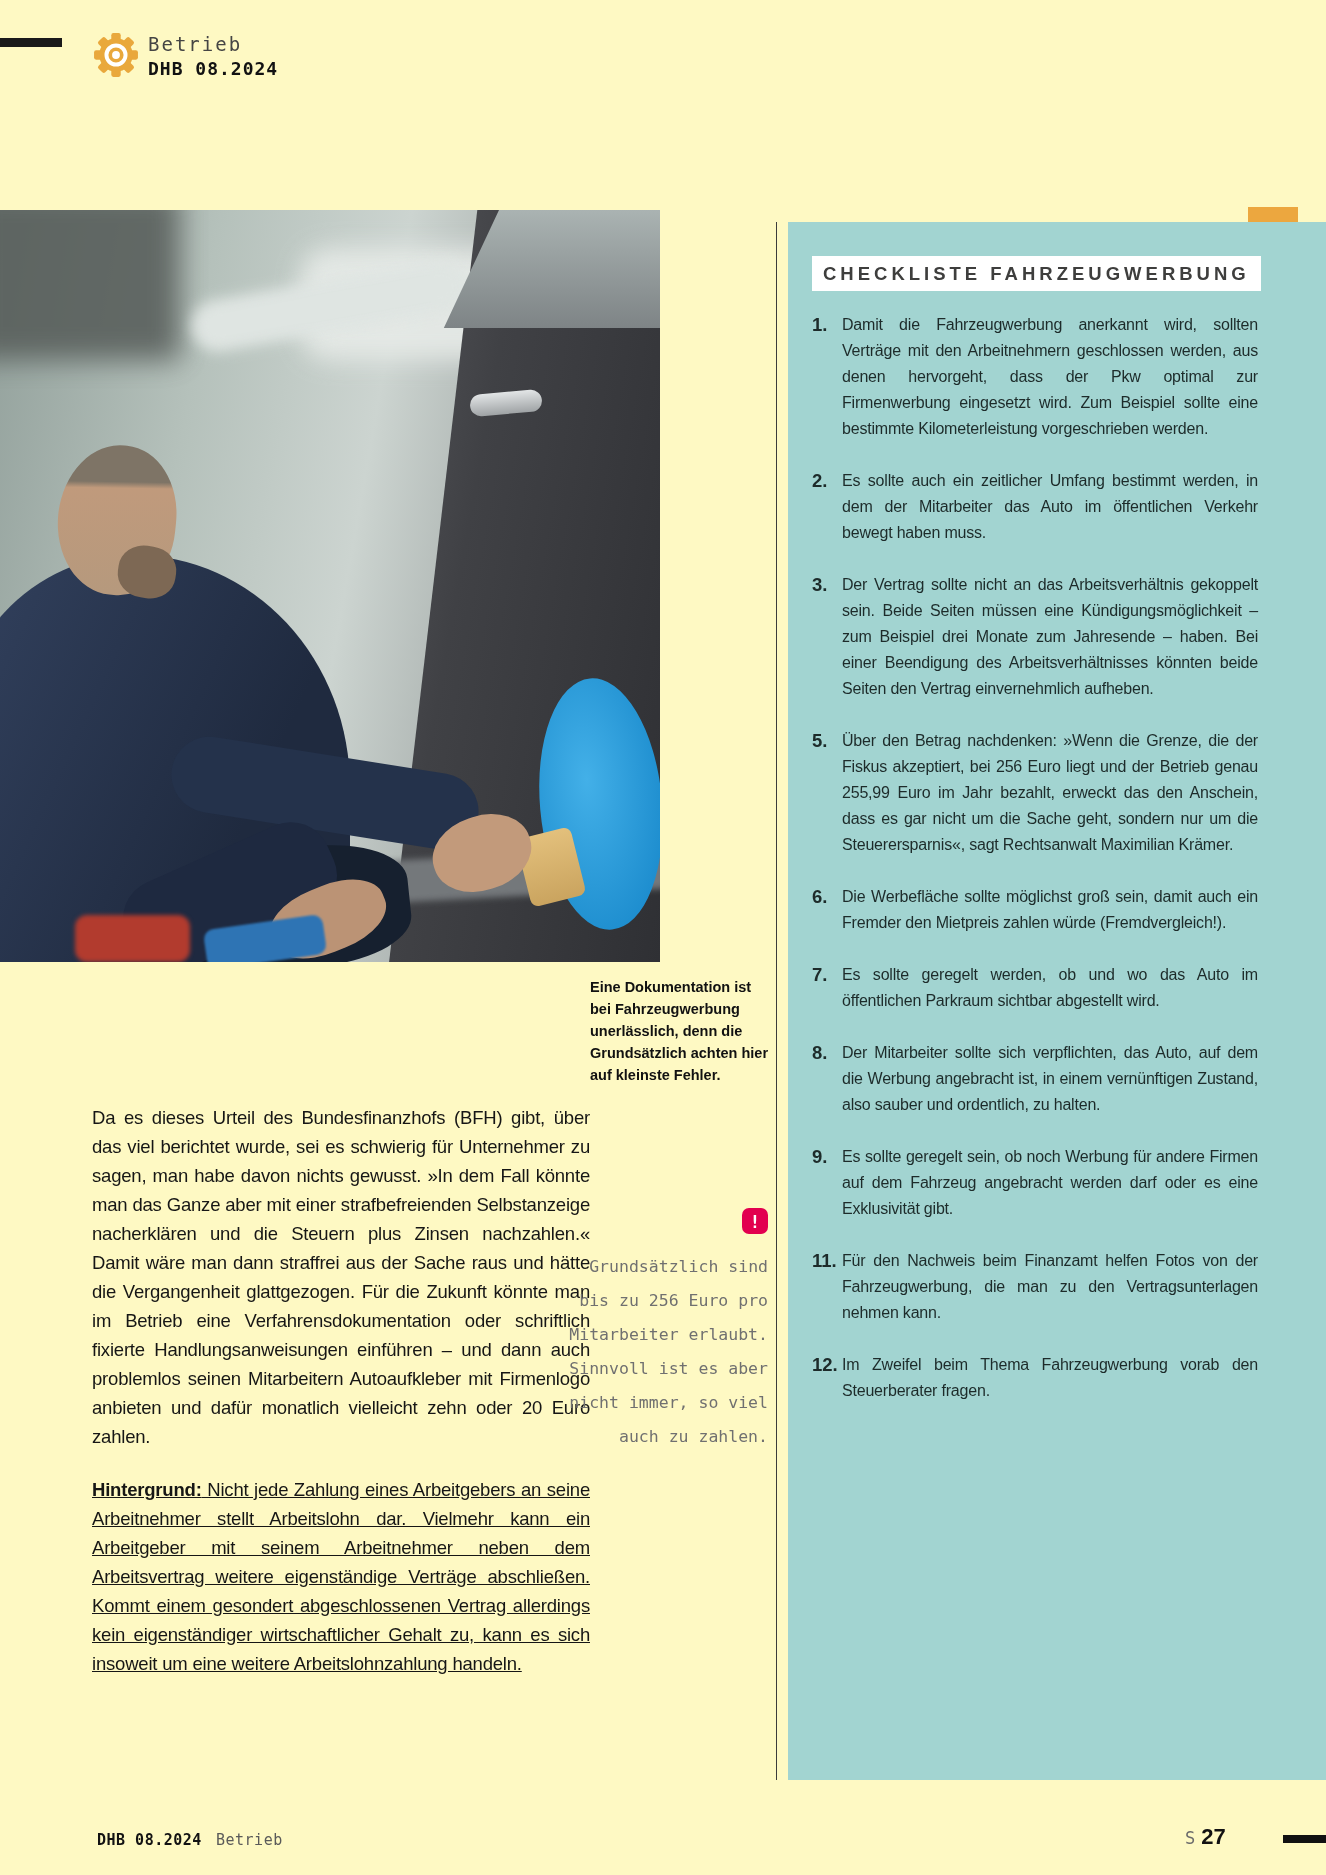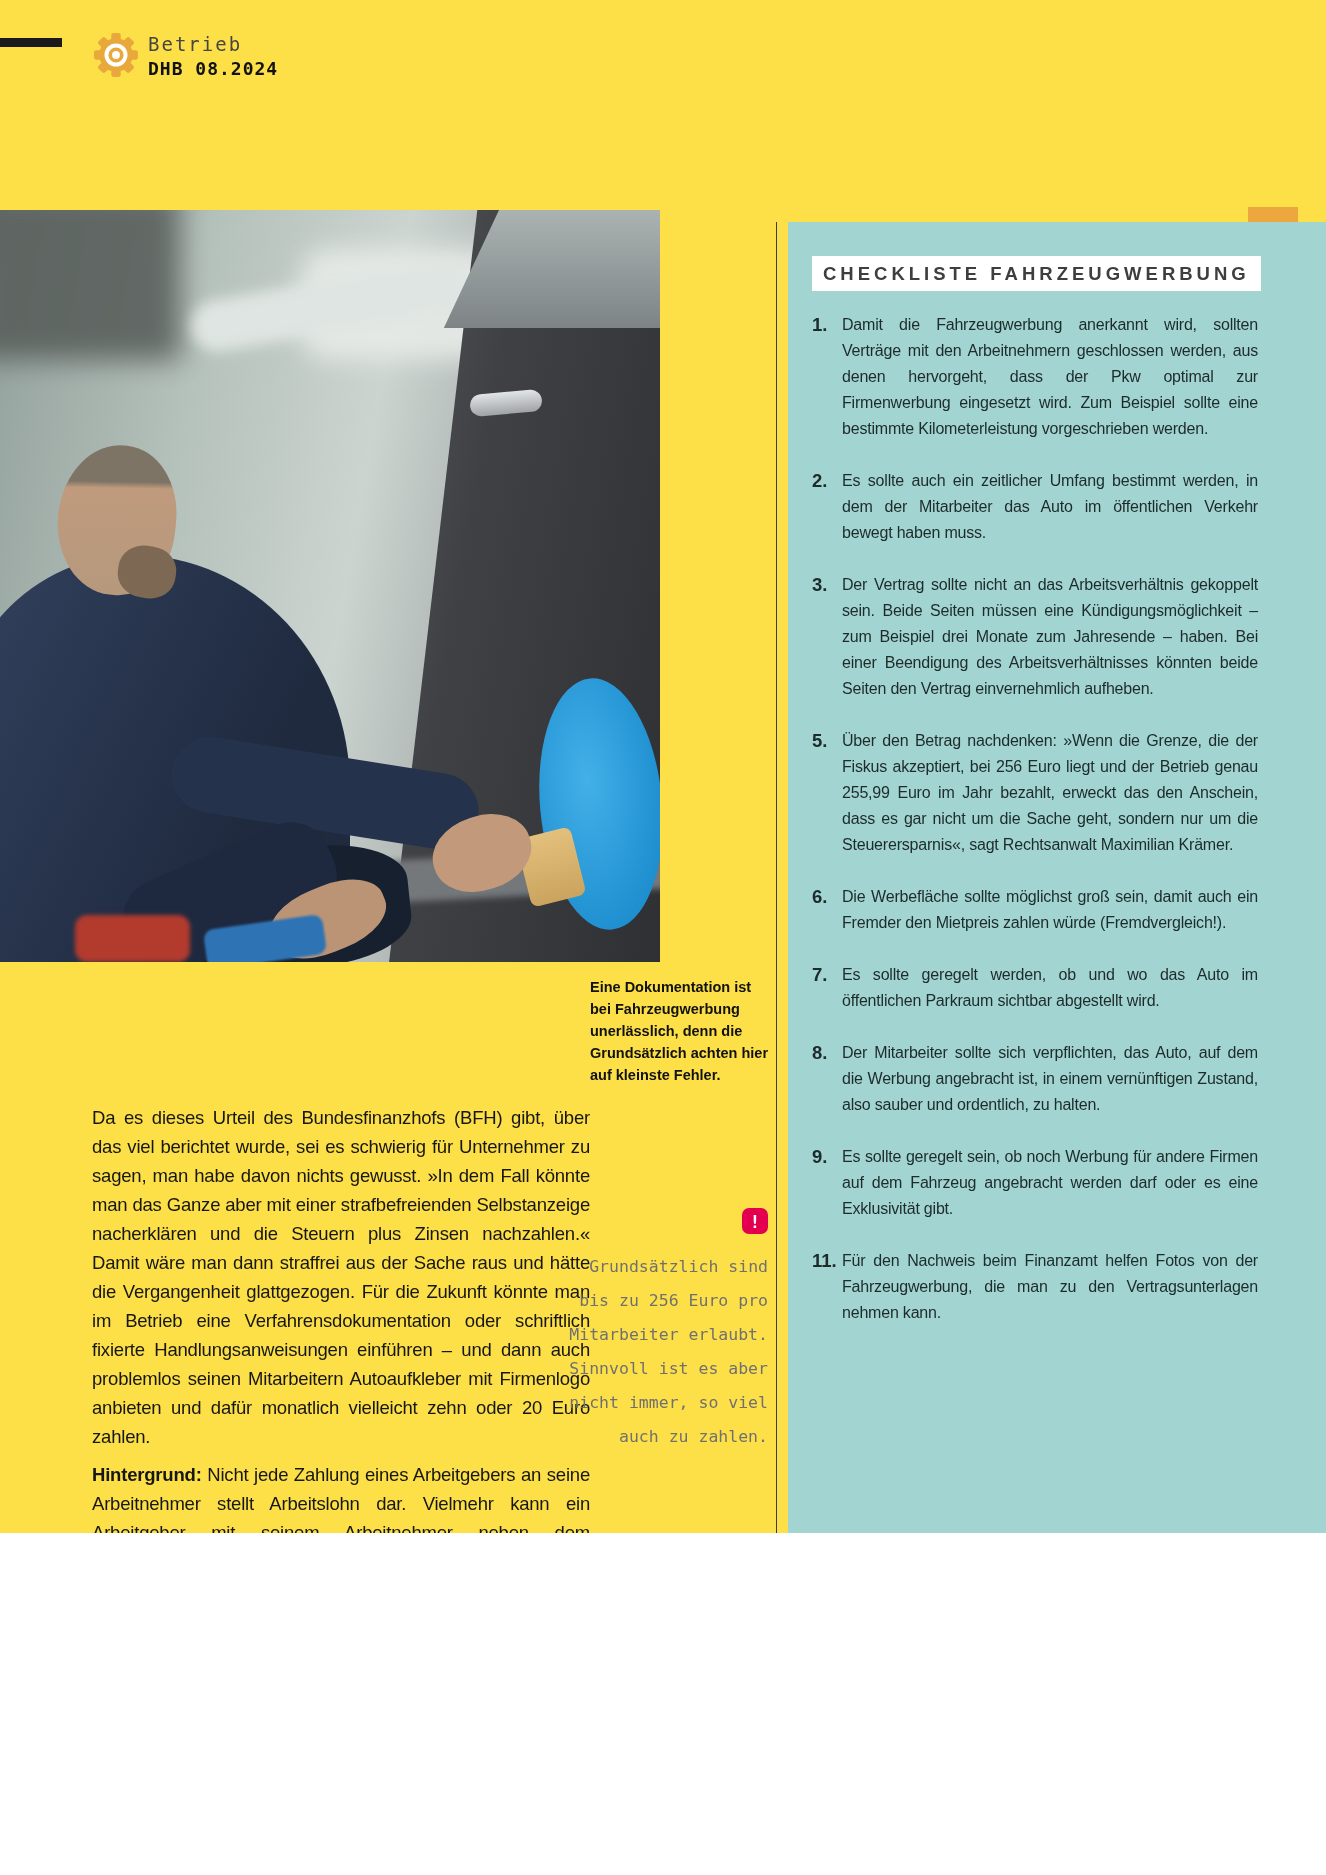--- a/index.html
+++ b/index.html
@@ -1,16 +1,16 @@
 <!DOCTYPE html>
 <html lang="de"><head>
 <meta charset="utf-8">
 <style>
   html,body{margin:0;padding:0;background:#ffffff;}
-  .page{position:relative;width:1326px;height:1533px;background:#fde047;overflow:hidden;
+  .page{position:relative;width:1326px;height:1875px;background:#fef9c3;overflow:hidden;
         font-family:"Liberation Sans",sans-serif;color:#161615;}
   .abs{position:absolute;}
 
   
   .top-bar{left:0;top:38px;width:62px;height:9px;background:#1a1a1a;}
   .hdr-gear{left:93px;top:32px;width:46px;height:46px;}
   .hdr-section{left:148px;top:33px;font-family:"DejaVu Sans Mono",monospace;
                font-size:19px;letter-spacing:2px;color:#454544;}
   .hdr-issue{left:148px;top:58px;font-family:"DejaVu Sans Mono",monospace;
              font-size:18px;font-weight:bold;letter-spacing:1px;color:#121212;}
@@ -67,21 +67,21 @@
         font-size:18.5px;font-weight:bold;letter-spacing:4px;color:#3e3e3d;white-space:nowrap;}
   .cl-items{position:absolute;left:24px;top:90px;width:446px;}
   .cl-item{display:flex;margin-bottom:26px;}
   .cl-num{flex:0 0 30px;font-weight:bold;font-size:18.5px;line-height:26px;color:#1d2b2a;}
   .cl-text{flex:1;font-size:16px;line-height:26px;letter-spacing:-0.2px;color:#1d2b2a;
         text-align:justify;}
 
   
   .body-col{left:92px;top:1103px;width:498px;font-size:18.5px;line-height:29px;
         letter-spacing:-0.2px;text-align:justify;color:#161615;}
-  .body-col .para2{margin-top:9px;}
+  .body-col .para2{margin-top:24px;text-decoration:underline;}
   .lead-in{font-weight:bold;}
 
   
   .pullquote{left:558px;top:1208px;width:210px;text-align:right;}
   .pq-badge{margin-left:auto;width:26px;height:26px;border-radius:7px;background:#e2004f;
         display:flex;align-items:center;justify-content:center;
         color:#fff;font-weight:bold;font-size:18px;font-family:"DejaVu Sans Mono",monospace;}
   .pq-text{margin-top:16px;font-family:"DejaVu Sans Mono",monospace;font-size:16.5px;
         line-height:34px;color:#707070;}
 
@@ -190,20 +190,24 @@
           <span class="cl-num">9.</span>
           <span class="cl-text">Es sollte geregelt sein, ob noch Werbung für andere Firmen auf dem Fahrzeug angebracht werden darf oder es eine Exklusivität gibt.</span>
         </div>
 
 
         <div class="cl-item">
           <span class="cl-num">11.</span>
           <span class="cl-text">Für den Nachweis beim Finanzamt helfen Fotos von der Fahrzeugwerbung, die man zu den Vertragsunterlagen nehmen kann.</span>
         </div>
 
+        <div class="cl-item">
+          <span class="cl-num">12.</span>
+          <span class="cl-text">Im Zweifel beim Thema Fahrzeugwerbung vorab den Steuerberater fragen.</span>
+        </div>
       </div>
   </aside>
 
   <main class="abs body-col">
     <p class="para1" style="margin:0;">Da es dieses Urteil des Bundesfinanzhofs (BFH) gibt, über das viel berichtet wurde, sei es schwierig für Unternehmer zu sagen, man habe davon nichts gewusst. »In dem Fall könnte man das Ganze aber mit einer strafbefreienden Selbstanzeige nacherklären und die Steuern plus Zinsen nachzahlen.« Damit wäre man dann straffrei aus der Sache raus und hätte die Vergangenheit glattgezogen. Für die Zukunft könnte man im Betrieb eine Verfahrensdokumentation oder schriftlich fixierte Handlungsanweisungen einführen – und dann auch problemlos seinen Mitarbeitern Autoaufkleber mit Firmenlogo anbieten und dafür monatlich vielleicht zehn oder 20 Euro zahlen.</p>
     <p class="para2" style="margin-bottom:0;">
       <span class="lead-in">Hintergrund:</span><span> Nicht jede Zahlung eines Arbeitgebers an seine Arbeitnehmer stellt Arbeitslohn dar. Vielmehr kann ein Arbeitgeber mit seinem Arbeitnehmer neben dem Arbeitsvertrag weitere eigenständige Verträge abschließen. Kommt einem gesondert abgeschlossenen Vertrag allerdings kein eigenständiger wirtschaftlicher Gehalt zu, kann es sich insoweit um eine weitere Arbeitslohnzahlung handeln.</span>
     </p>
   </main>
 

